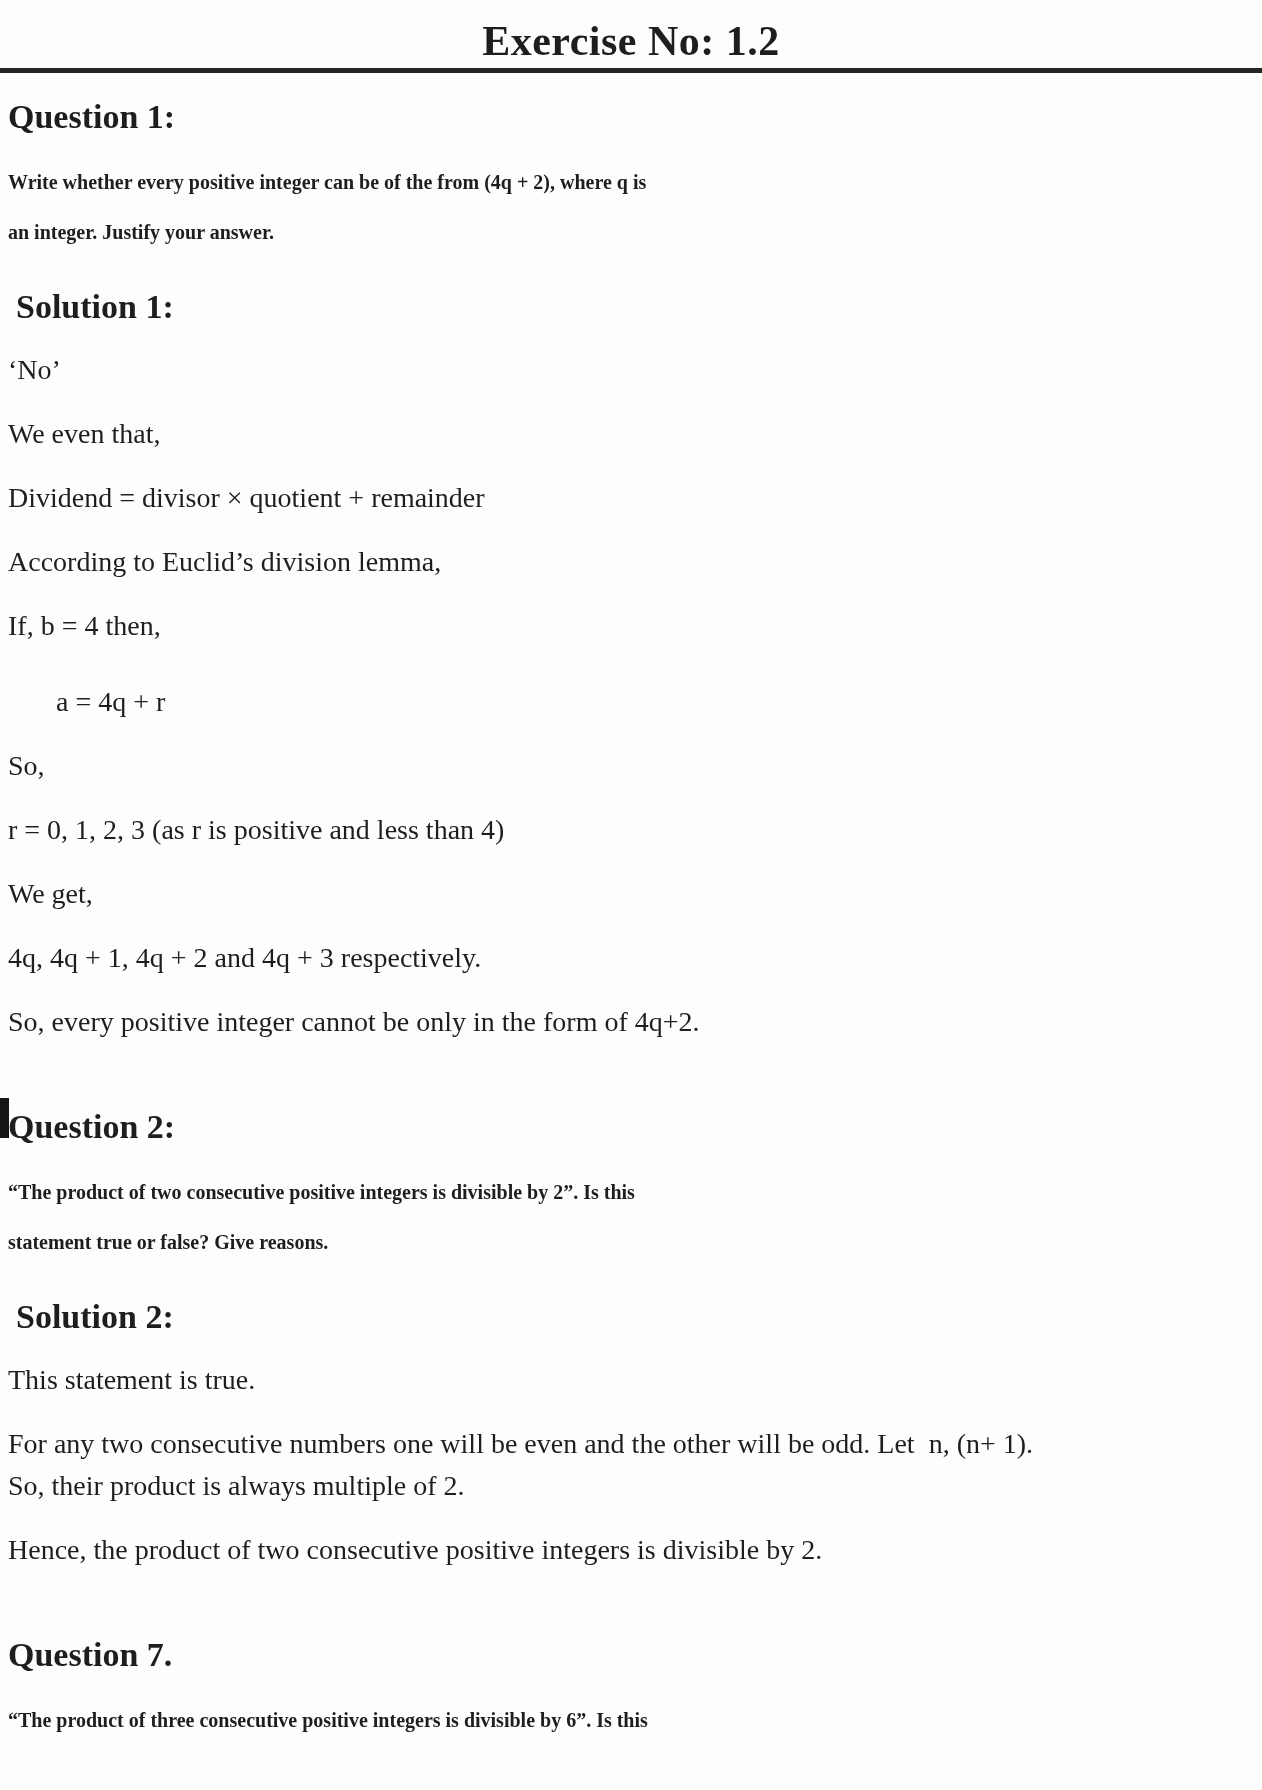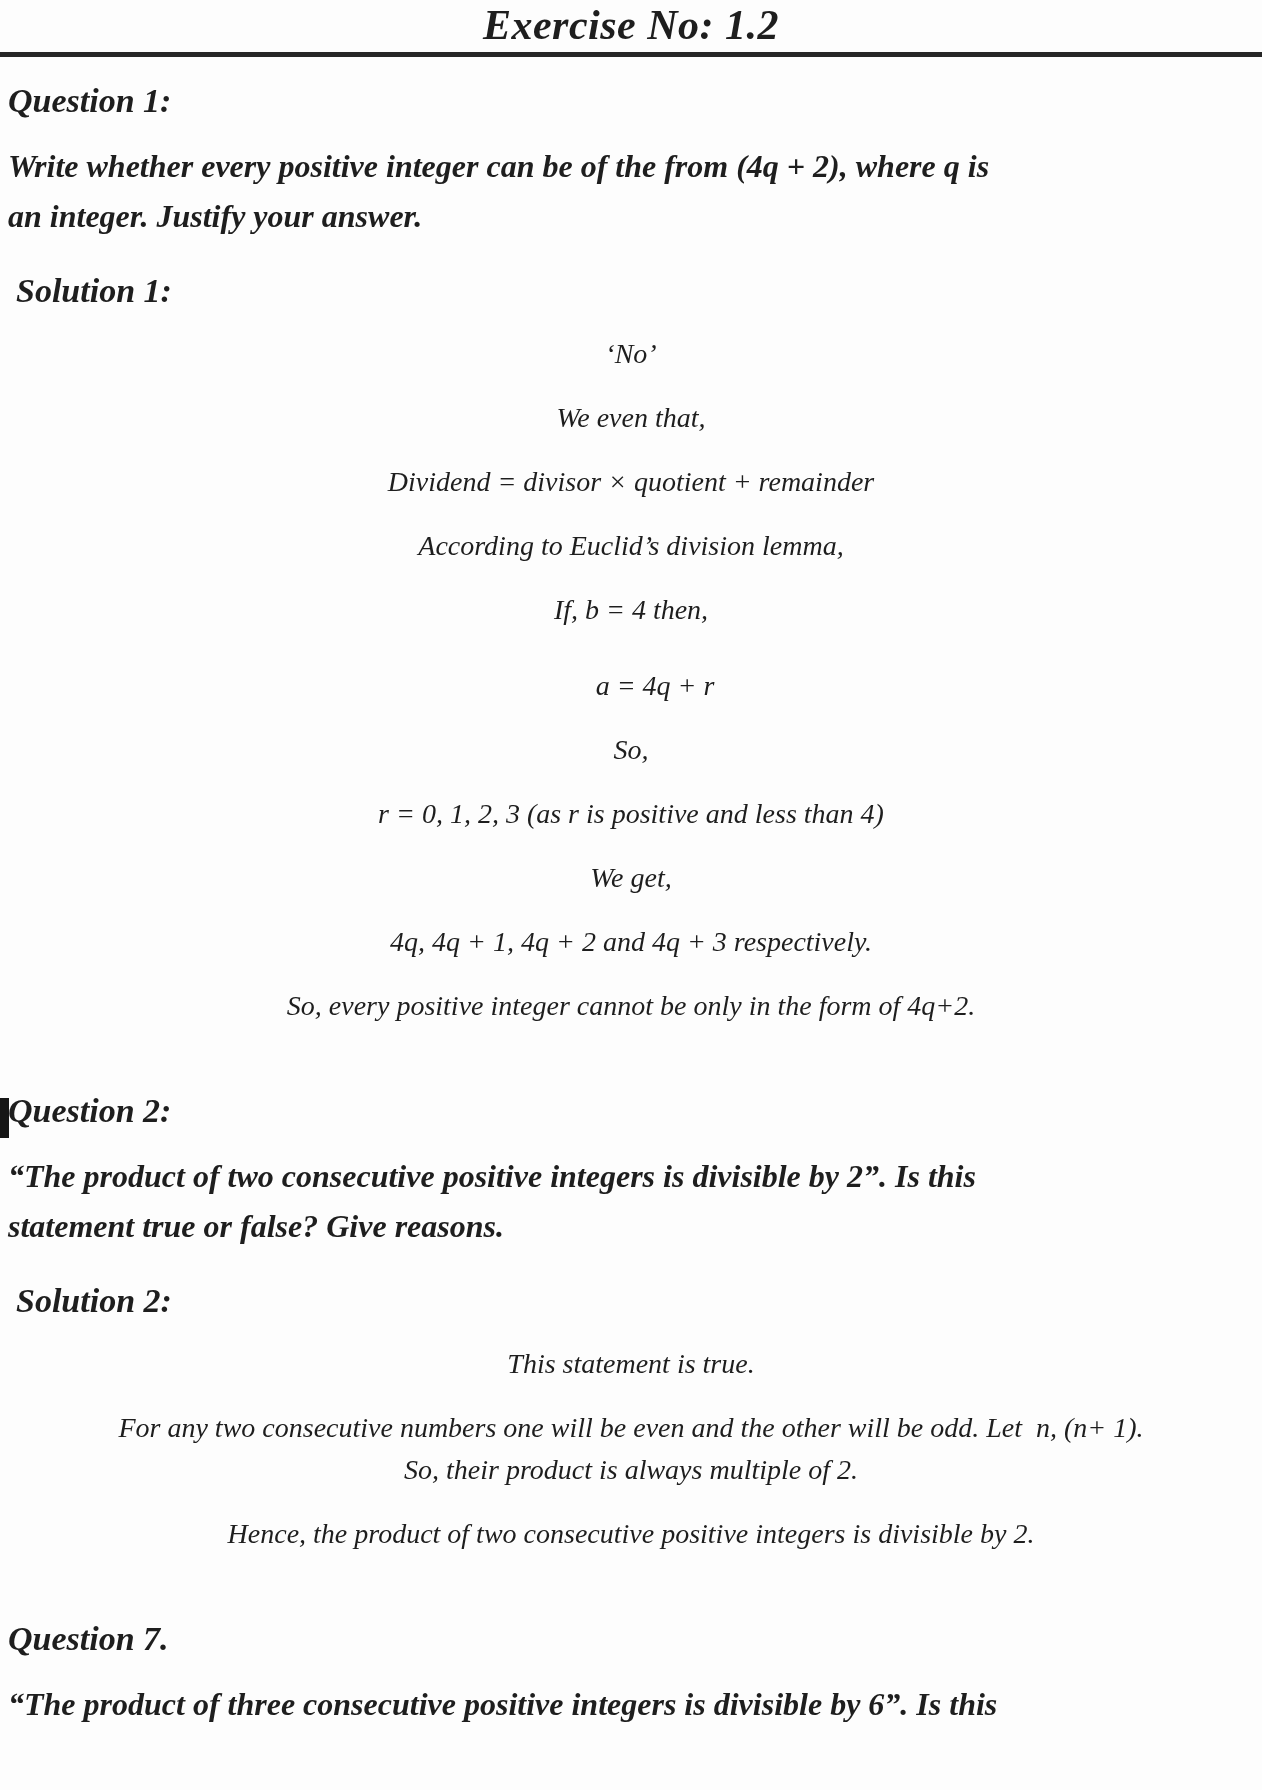--- a/index.html
+++ b/index.html
@@ -9,22 +9,21 @@
   body {
     width: 1262px;
     height: 1790px;
     overflow: hidden;
     background: #fdfdfd;
     color: #1e1e1e;
     font-family: "Liberation Serif", "DejaVu Serif", serif;
     position: relative;
   }
   .page {
-    padding: 0 8px;
-    font-style: italic;
+    padding: 16px 8px;
   }
   h1.title {
     margin: 0 -8px;
     font-size: 42px;
     line-height: 50px;
     font-weight: bold;
     text-align: center;
     letter-spacing: 0.5px;
   }
   .title-rule {
@@ -41,32 +40,31 @@
   h2.qh.first {
     margin-top: 24px;
   }
   h2.sh {
     font-size: 34px;
     line-height: 40px;
     font-weight: bold;
     margin: 30px 8px 0;
   }
   p.qt {
-    font-size: 32px;
+    font-size: 20px;
     font-weight: bold;
     line-height: 50px;
     margin: 20px 0 0;
     white-space: pre-line;
   }
   p.body {
     font-size: 28px;
     line-height: 42px;
     margin: 22px 0 0;
     white-space: pre-line;
-    text-align: center;
   }
   p.body.indent {
     padding-left: 48px;
     margin-top: 34px;
   }
   .artifact {
     position: absolute;
     left: 0;
     top: 1098px;
     width: 9px;

